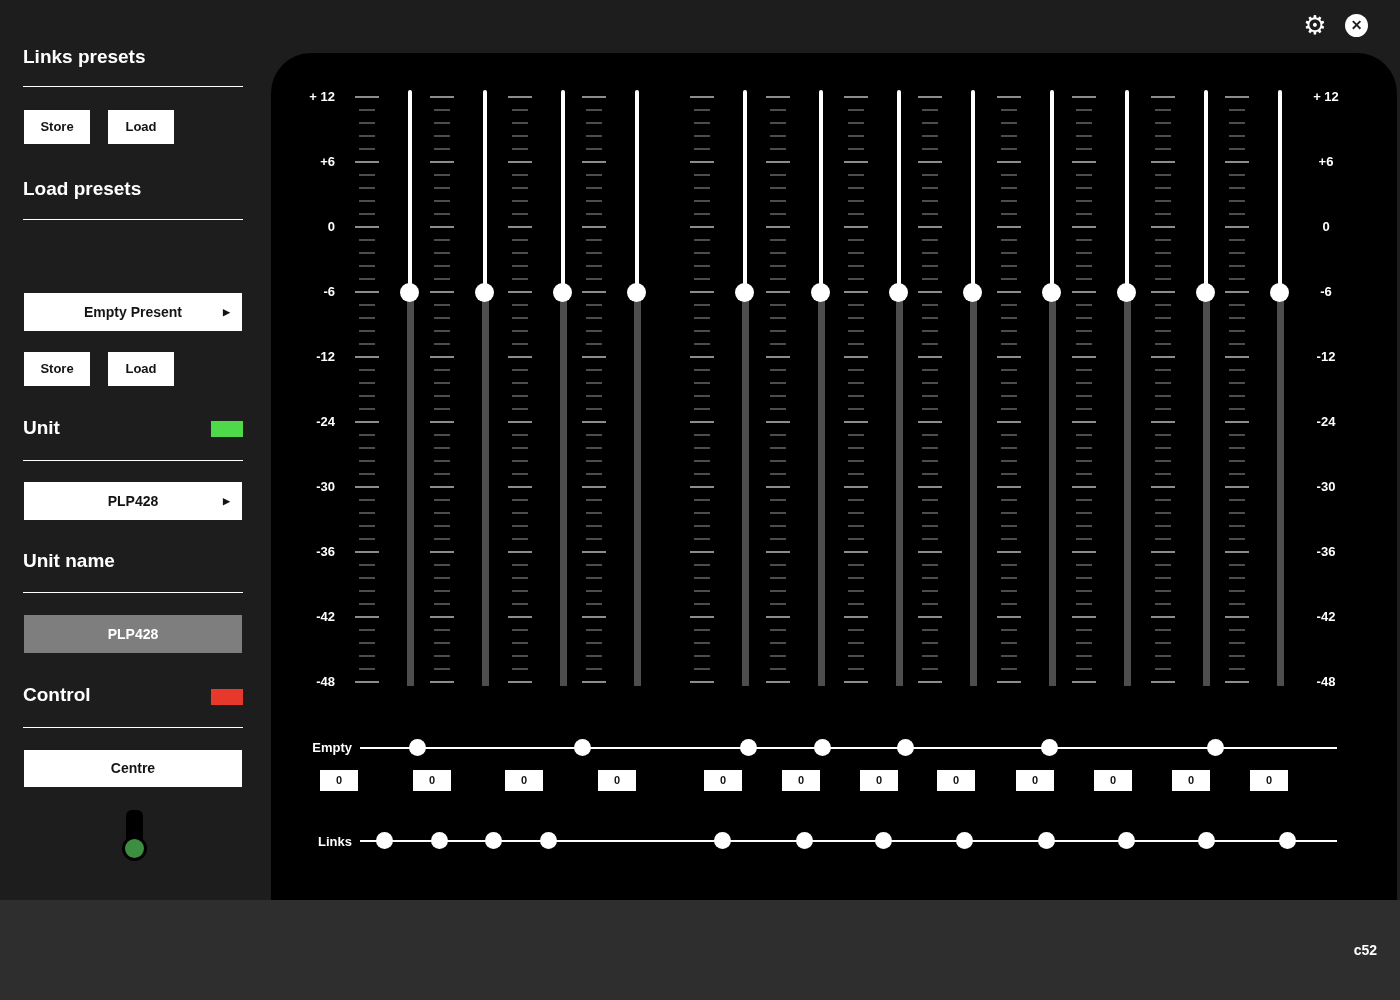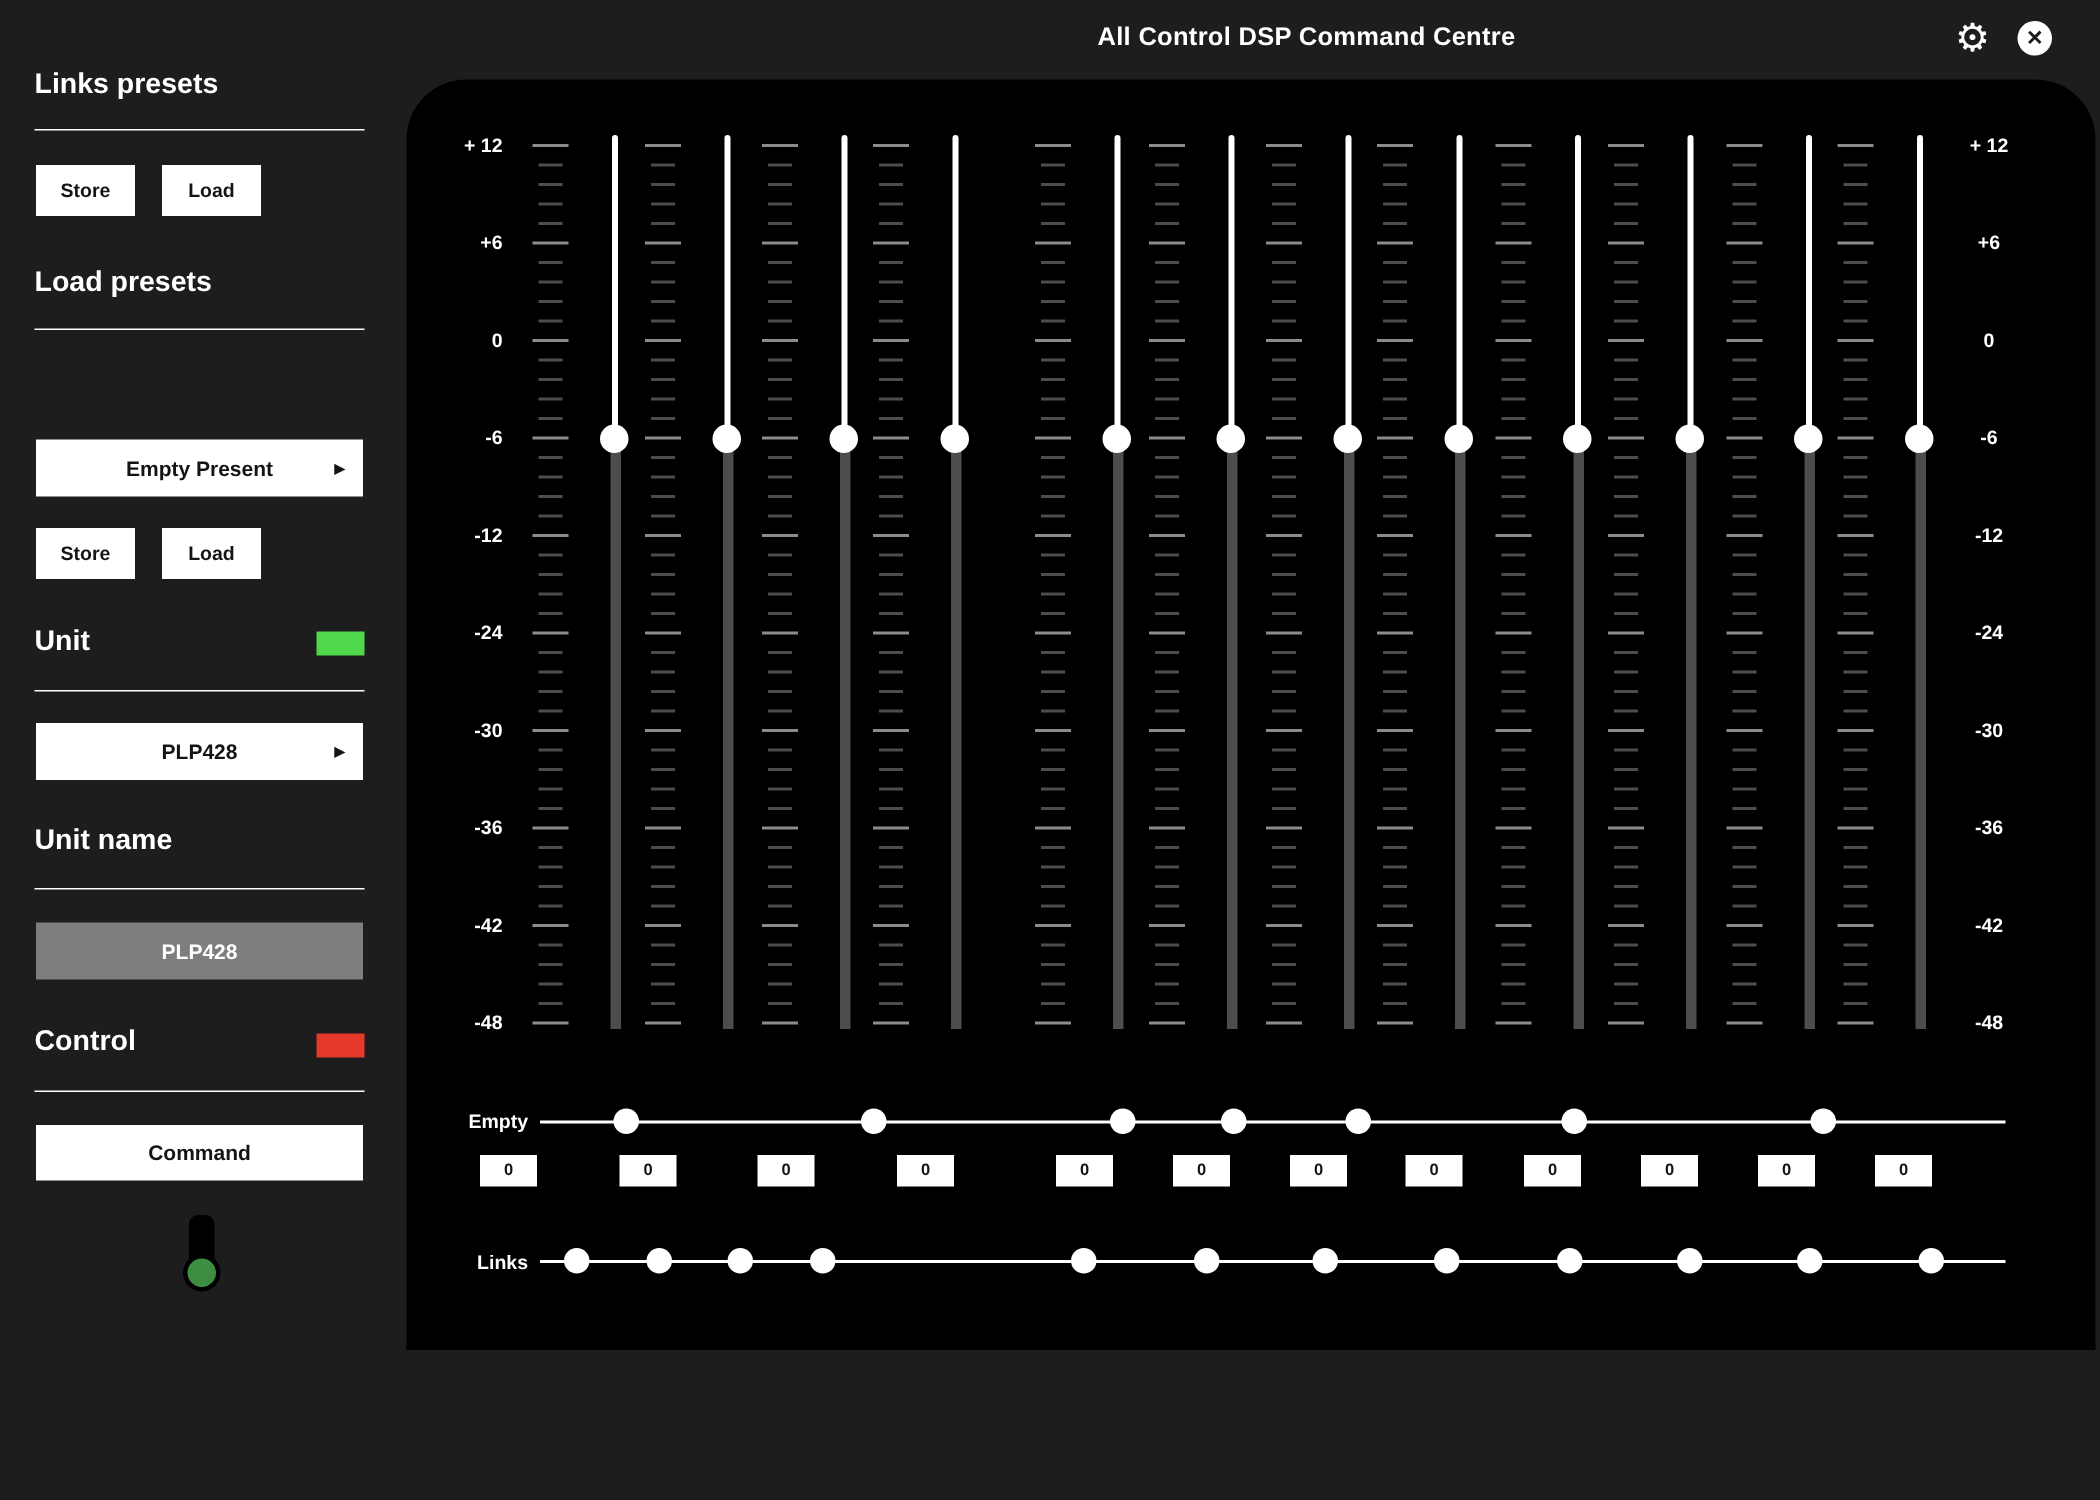--- a/index.html
+++ b/index.html
@@ -57,21 +57,20 @@
 
   
   .bottombar { position: absolute; left: 0; top: 900px; width: 1400px; height: 100px; background: #2e2e2e; }
   .version { position: absolute; right: 23px; top: 42px; color: #fff; font-size: 14px; font-weight: 700; }
 </style>
 </head>
 <body>
 
 <div class="app">
 
-  <div class="title">All Control DSP Command Centre</div>
   <div class="gear">⚙</div>
   <div class="close-btn">
     <span>✕</span>
   </div>
 
   <div class="sidebar">
     <div class="heading" style="top:46px">Links presets</div>
     <div class="rule" style="top:86px"></div>
     <div class="btn btn-sm" style="left:24px;top:110px">Store</div>
     <div class="btn btn-sm" style="left:108px;top:110px">Load</div>
@@ -93,21 +92,21 @@
       <span class="arrow">▶</span>
     </div>
 
     <div class="heading" style="top:550px">Unit name</div>
     <div class="rule" style="top:592px"></div>
     <div class="field" style="top:615px;height:38px;line-height:38px;background:#7e7e7e;color:#fff;font-size:14px;font-weight:700">PLP428</div>
 
     <div class="heading" style="top:684px">Control</div>
     <div class="indicator" style="top: 689px; background: rgb(230, 56, 43);" id="status-indicator"></div>
     <div class="rule" style="top:727px"></div>
-    <div class="btn field" style="top:750px;height:37px;line-height:37px;font-size:14px">Command</div>
+    <div class="btn field" style="top:750px;height:37px;line-height:37px;font-size:14px">Centre</div>
 
     <div class="toggle-track">
       <div class="toggle-knob" id="toggle-knob" style="background: rgb(62, 142, 65);"></div>
     </div>
   </div>
 
   <div class="panel"></div>
   <div id="mixer-layer">
     <div class="row-label" style="top:740px">Empty</div>
     <div class="row-label" style="top:834px">Links</div>
@@ -747,14 +746,17 @@
       <div class="dot" style="left: 714px; top: 832px;"></div>
       <div class="dot" style="left: 796px; top: 832px;"></div>
       <div class="dot" style="left: 875px; top: 832px;"></div>
       <div class="dot" style="left: 956px; top: 832px;"></div>
       <div class="dot" style="left: 1038px; top: 832px;"></div>
       <div class="dot" style="left: 1118px; top: 832px;"></div>
       <div class="dot" style="left: 1198px; top: 832px;"></div>
       <div class="dot" style="left: 1279px; top: 832px;"></div>
     </div>
 
+  <div class="bottombar">
+    <div class="version">c52</div>
+  </div>
 
 </div>
 
 </body></html>

